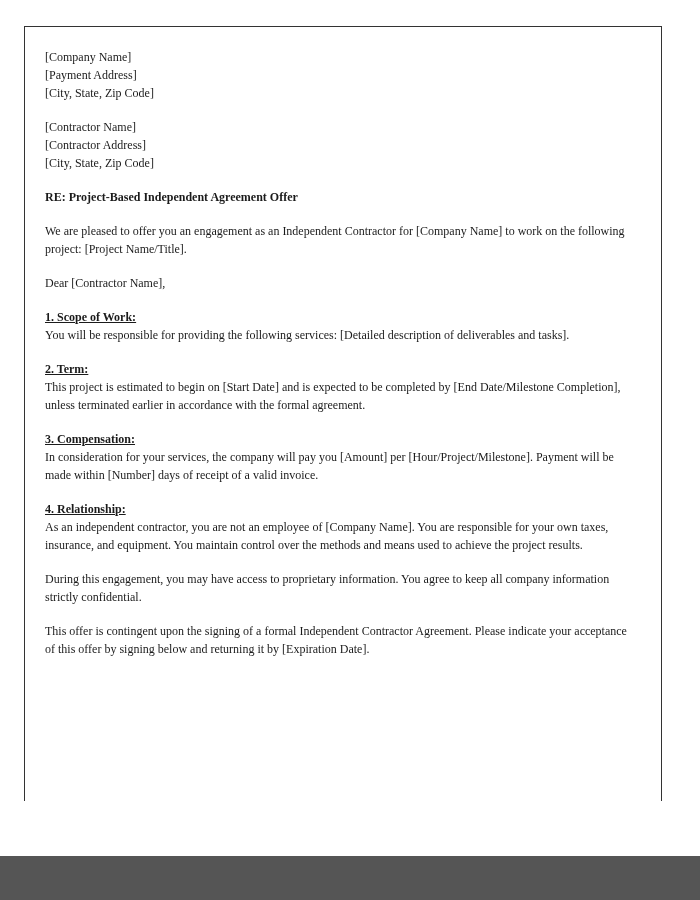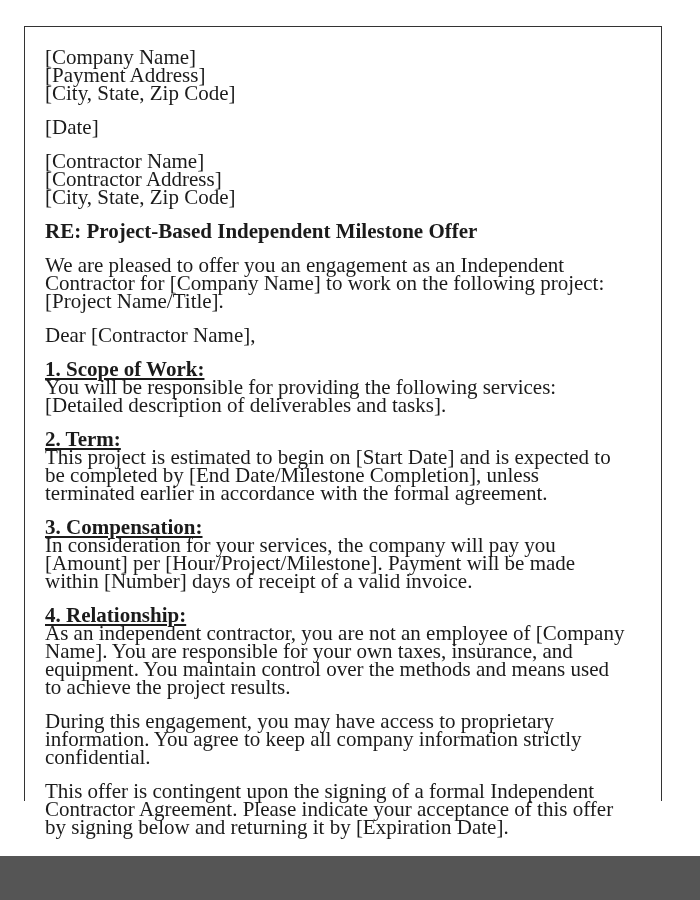--- a/index.html
+++ b/index.html
@@ -15,21 +15,21 @@
   .page {
     position: absolute;
     left: 24px;
     top: 26px;
     width: 638px;
     height: 775px;
     box-sizing: border-box;
     border: 1px solid #333333;
     border-bottom: none;
     padding: 21px 34px 0 20px;
-    font-size: 21px;
+    font-size: 12px;
     line-height: 18px;
     background: #ffffff;
   }
   .block { margin: 0 0 16px 0; }
   .block:last-child { margin-bottom: 12px; }
   .addr-line { display: block; }
   .subject { font-weight: 700; }
   .sec-h { font-weight: 700; display: block; text-decoration: underline; }
   .footer-band {
     position: absolute;
@@ -44,29 +44,28 @@
 <body>
 
 <div class="page">
 
   <div class="block">
     <span class="addr-line">[Company Name]</span>
     <span class="addr-line">[Payment Address]</span>
     <span class="addr-line">[City, State, Zip Code]</span>
   </div>
 
-  <div class="block">[Date]</div>
 
   <div class="block">
     <span class="addr-line">[Contractor Name]</span>
     <span class="addr-line">[Contractor Address]</span>
     <span class="addr-line">[City, State, Zip Code]</span>
   </div>
 
-  <div class="block subject">RE: Project-Based Independent Milestone Offer</div>
+  <div class="block subject">RE: Project-Based Independent Agreement Offer</div>
 
   <div class="block">We are pleased to offer you an engagement as an Independent Contractor for [Company Name] to work on the following project: [Project Name/Title].</div>
 
   <div class="block">Dear [Contractor Name],</div>
 
   <div class="block">
     <span class="sec-h">1. Scope of Work:</span>
     <span>You will be responsible for providing the following services: [Detailed description of deliverables and tasks].</span>
   </div>
 

